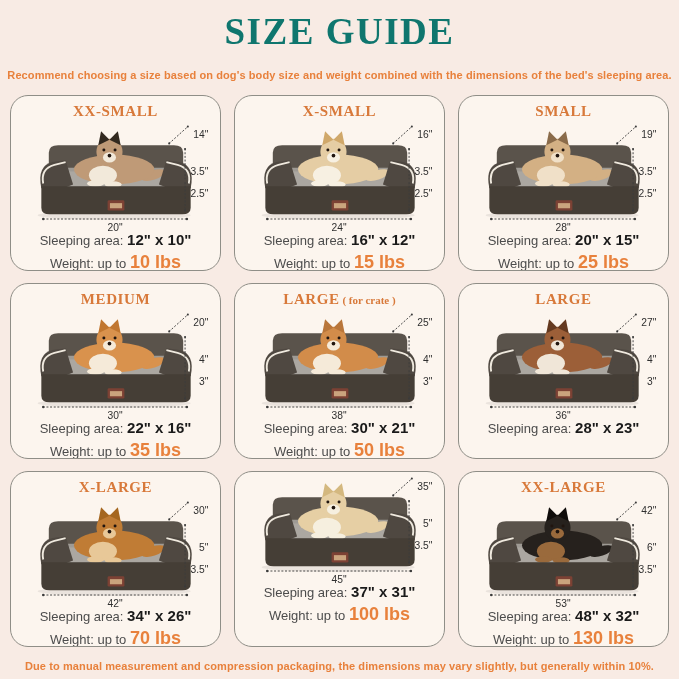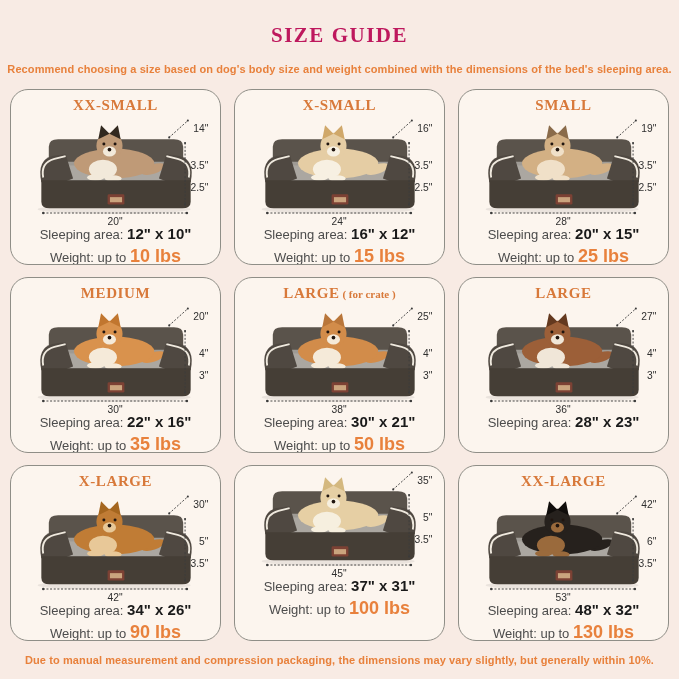--- a/index.html
+++ b/index.html
@@ -15,26 +15,26 @@
   *{box-sizing:border-box;}
   html,body{margin:0;padding:0;}
   body{
     width:679px;height:679px;overflow:hidden;
     background:var(--page-bg);
     font-family:"Liberation Sans",sans-serif;
   }
   .header{padding-top:8px;}
   .page-title{
     font-family:"Liberation Serif",serif;
-    font-weight:700;font-size:21px;letter-spacing:1.5px;
-    color:#be185d;text-align:center;margin:16px;line-height:1.1;
+    font-weight:700;font-size:37px;letter-spacing:1.5px;
+    color:#0f766e;text-align:center;margin:4px;line-height:1.1;
   }
   .subtitle{
     text-align:center;font-size:11px;font-weight:700;
-    color:var(--accent-orange);margin-top:8px;letter-spacing:0.1px;
+    color:var(--accent-orange);margin-top:16px;letter-spacing:0.1px;
   }
   .grid{
     display:grid;grid-template-columns:repeat(3,1fr);
     gap:12px 13px;margin:14px 10px 0 10px;
   }
   .card{
     background:var(--card-bg);
     border:1px solid var(--card-border);
     border-radius:18px;height:176px;
     text-align:center;position:relative;overflow:hidden;
@@ -458,21 +458,21 @@
         <line x1="174" y1="66" x2="174" y2="96" class="dim-line"></line>
         <circle cx="174" cy="96" r="1.1" class="dim-dot"></circle>
         <text x="199" y="81" text-anchor="end" class="dim-text">3.5"</text>
         <line x1="22" y1="105" x2="176" y2="105" class="dim-line"></line>
         <circle cx="22" cy="105" r="1.3" class="dim-dot"></circle>
         <circle cx="176" cy="105" r="1.3" class="dim-dot"></circle>
         <text x="99" y="118" text-anchor="middle" class="dim-text">42"</text>
       </g>
     </svg>
     <div class="sleep-line"><span>Sleeping area:</span> <span class="val">34" x 26"</span></div>
-    <div class="weight-line"><span>Weight:</span> <span>up to</span> <span class="wval">90 lbs</span></div>
+    <div class="weight-line"><span>Weight:</span> <span>up to</span> <span class="wval">70 lbs</span></div>
   </div>
 
   <div class="card" style="--pet-main: #e6cfa4; --pet-dark: #d4b87f; --pet-light: #f6efdf;">
     <svg class="bed" viewBox="0 0 200 120">
 
       <g>
         <ellipse cx="98" cy="101" rx="82" ry="5" fill="rgba(0,0,0,0.07)"></ellipse>
         <path d="M28,34 Q28,26 38,26 L162,26 Q172,26 172,34 L172,48 Q172,52 162,52 L38,52 Q28,52 28,48 Z" fill="#5a534b"></path>
         <path d="M34,50 L166,50 L177,72 L23,72 Z" fill="#9e9a94"></path>
         <path d="M40,54 L160,54 L168,70 L32,70 Z" fill="#aba7a1"></path>

